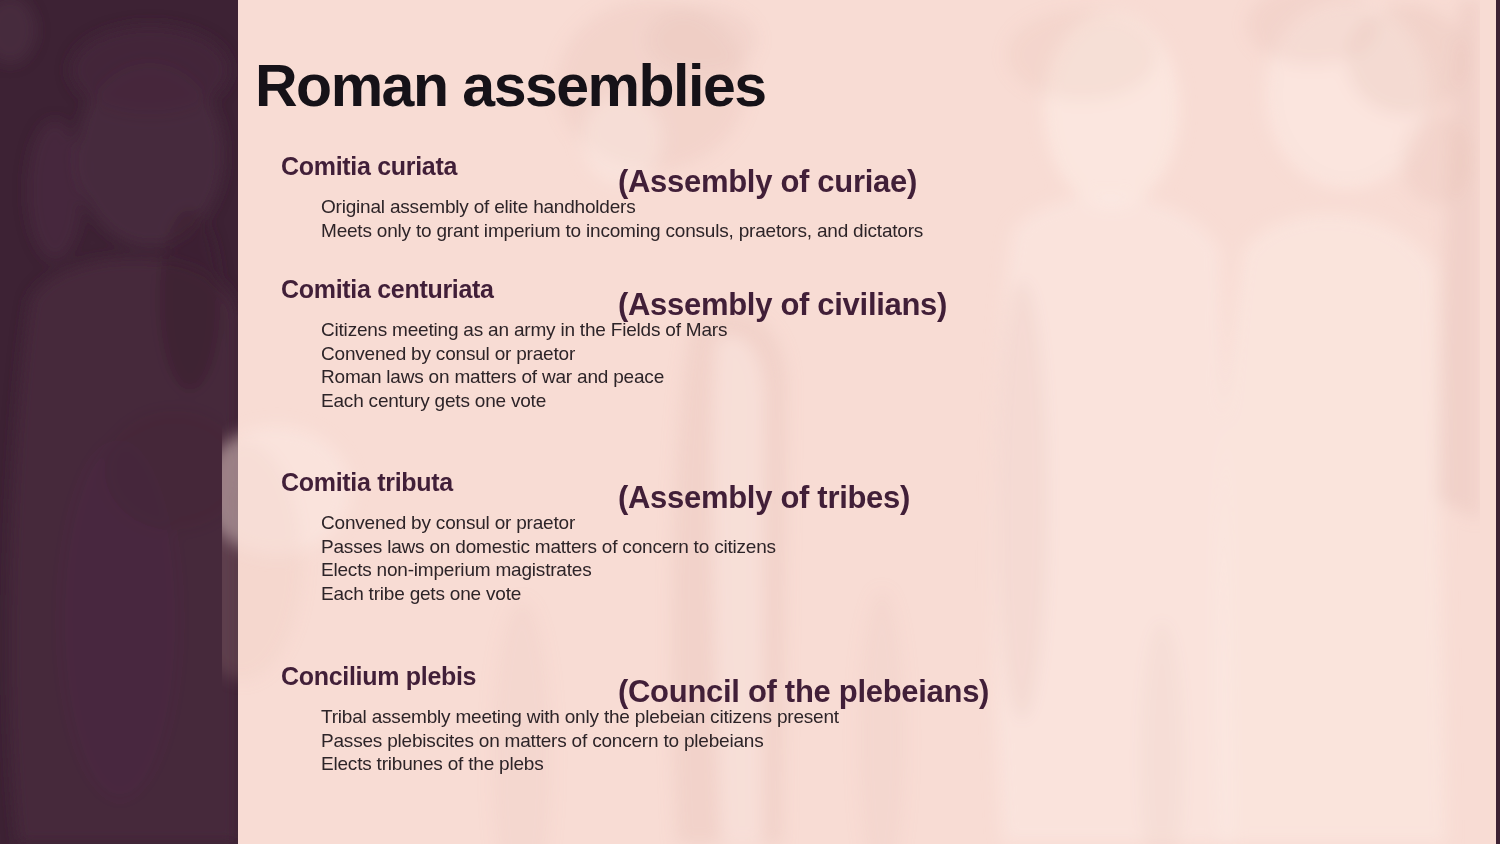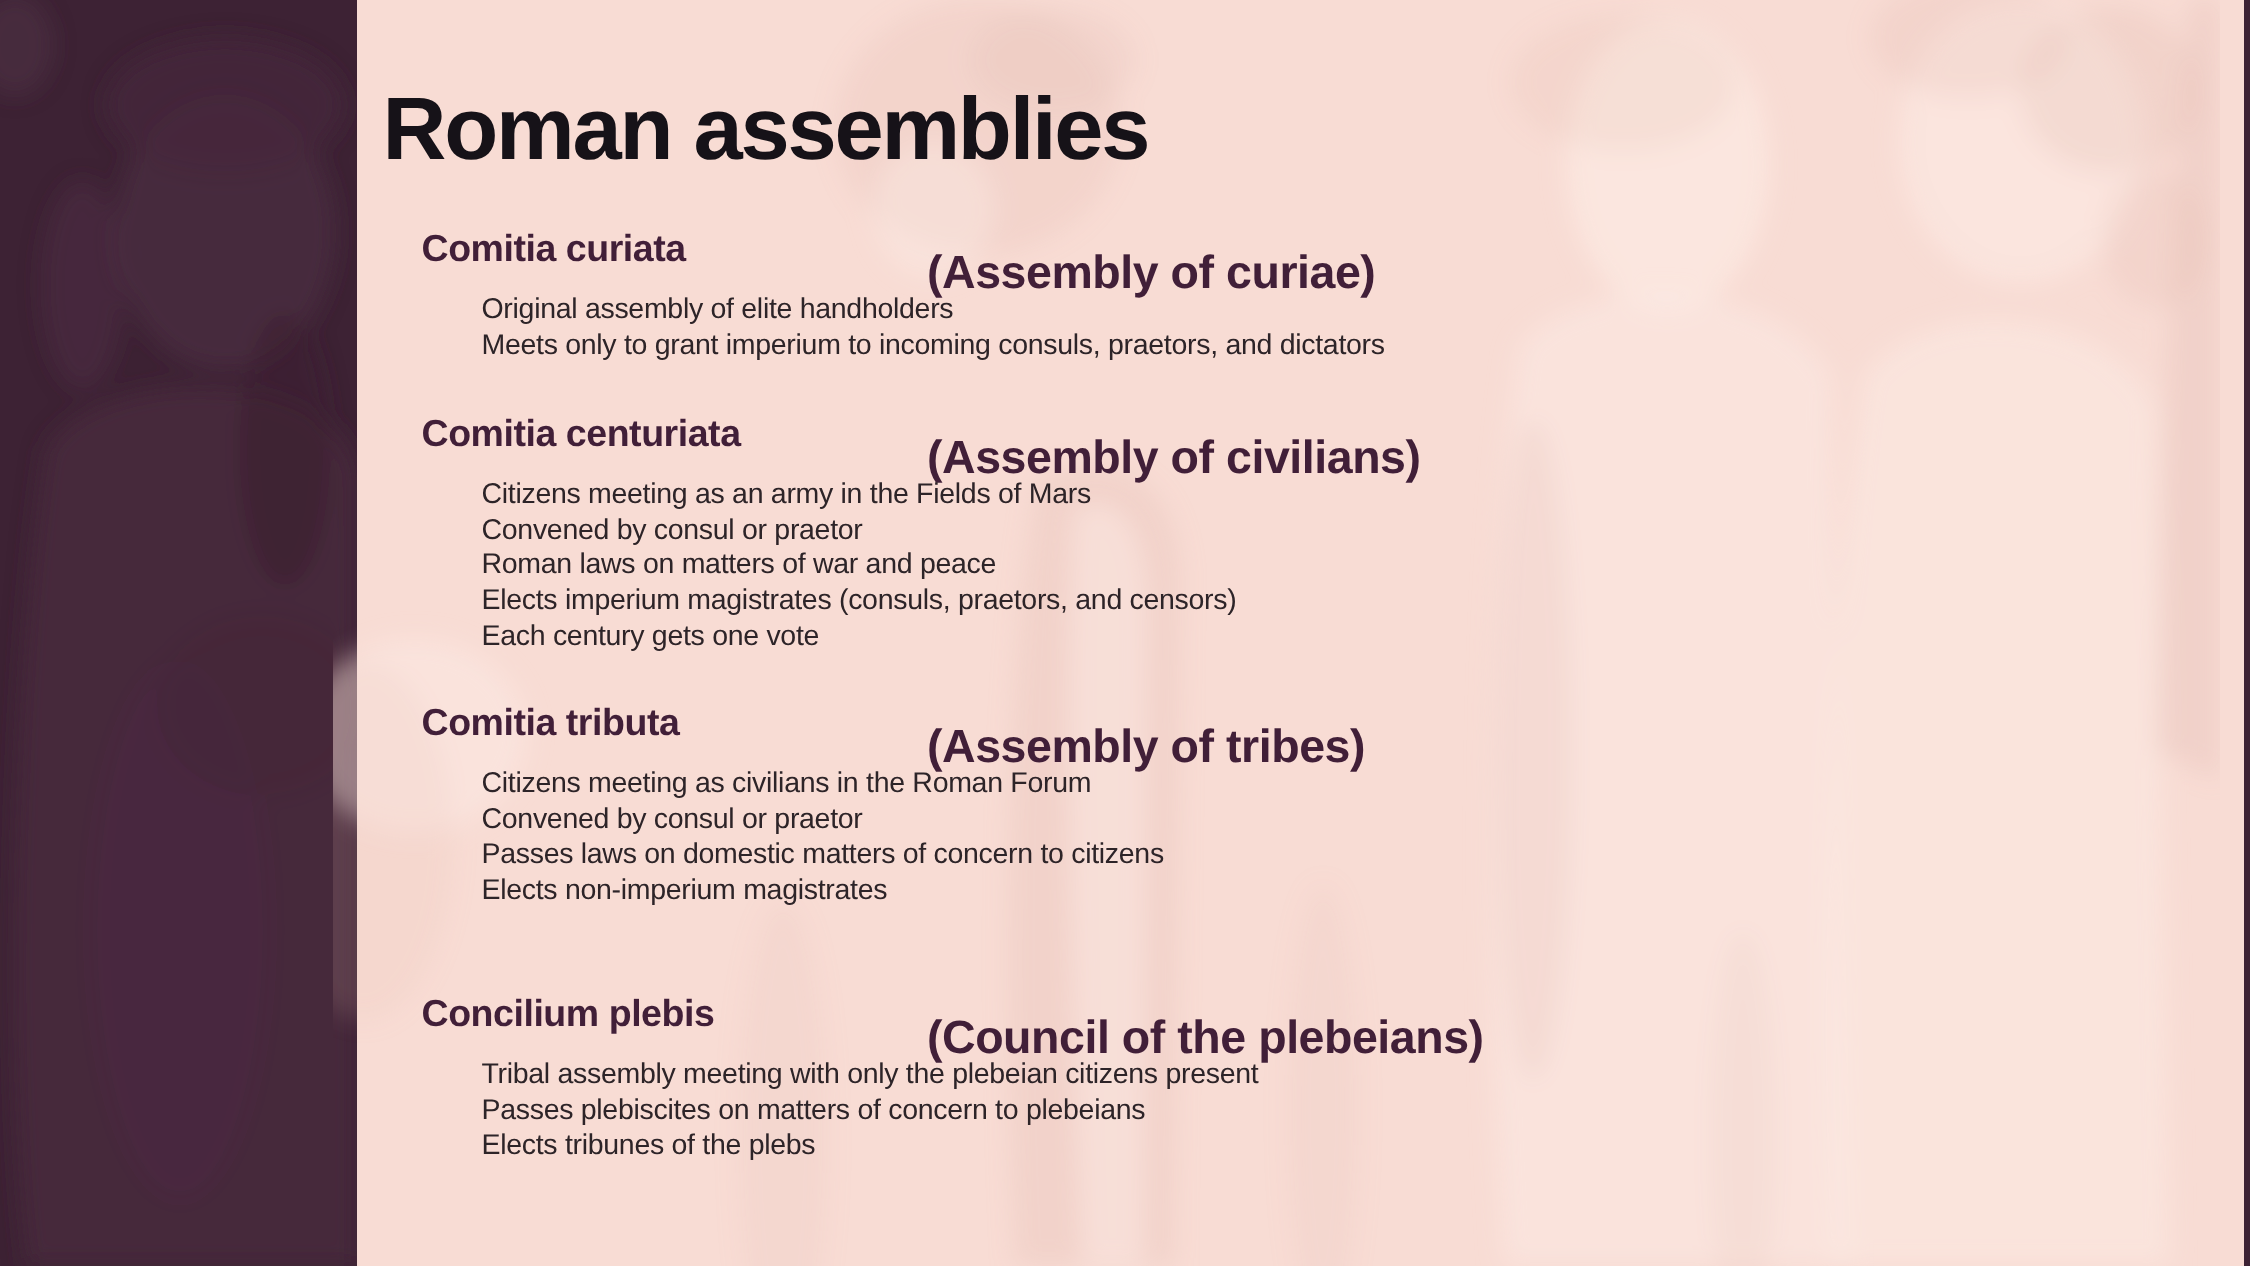--- a/index.html
+++ b/index.html
@@ -160,33 +160,32 @@
           </ul>
   </section>
 
   <section class="assembly" style="top: 274px;">
     <h2 class="name">Comitia centuriata</h2>
     <h3 class="subtitle">(Assembly of civilians)</h3>
     <ul class="points">
             <li>Citizens meeting as an army in the Fields of Mars</li>
             <li>Convened by consul or praetor</li>
             <li>Roman laws on matters of war and peace</li>
-            <li>Elects imperium magistrates (consuls, praetors, and censors)</li>
             <li>Each century gets one vote</li>
           </ul>
   </section>
 
   <section class="assembly" style="top: 467px;">
     <h2 class="name">Comitia tributa</h2>
     <h3 class="subtitle">(Assembly of tribes)</h3>
     <ul class="points">
-            <li>Citizens meeting as civilians in the Roman Forum</li>
             <li>Convened by consul or praetor</li>
             <li>Passes laws on domestic matters of concern to citizens</li>
             <li>Elects non-imperium magistrates</li>
+            <li>Each tribe gets one vote</li>
           </ul>
   </section>
 
   <section class="assembly" style="top: 661px;">
     <h2 class="name">Concilium plebis</h2>
     <h3 class="subtitle">(Council of the plebeians)</h3>
     <ul class="points">
             <li>Tribal assembly meeting with only the plebeian citizens present</li>
             <li>Passes plebiscites on matters of concern to plebeians</li>
             <li>Elects tribunes of the plebs</li>

